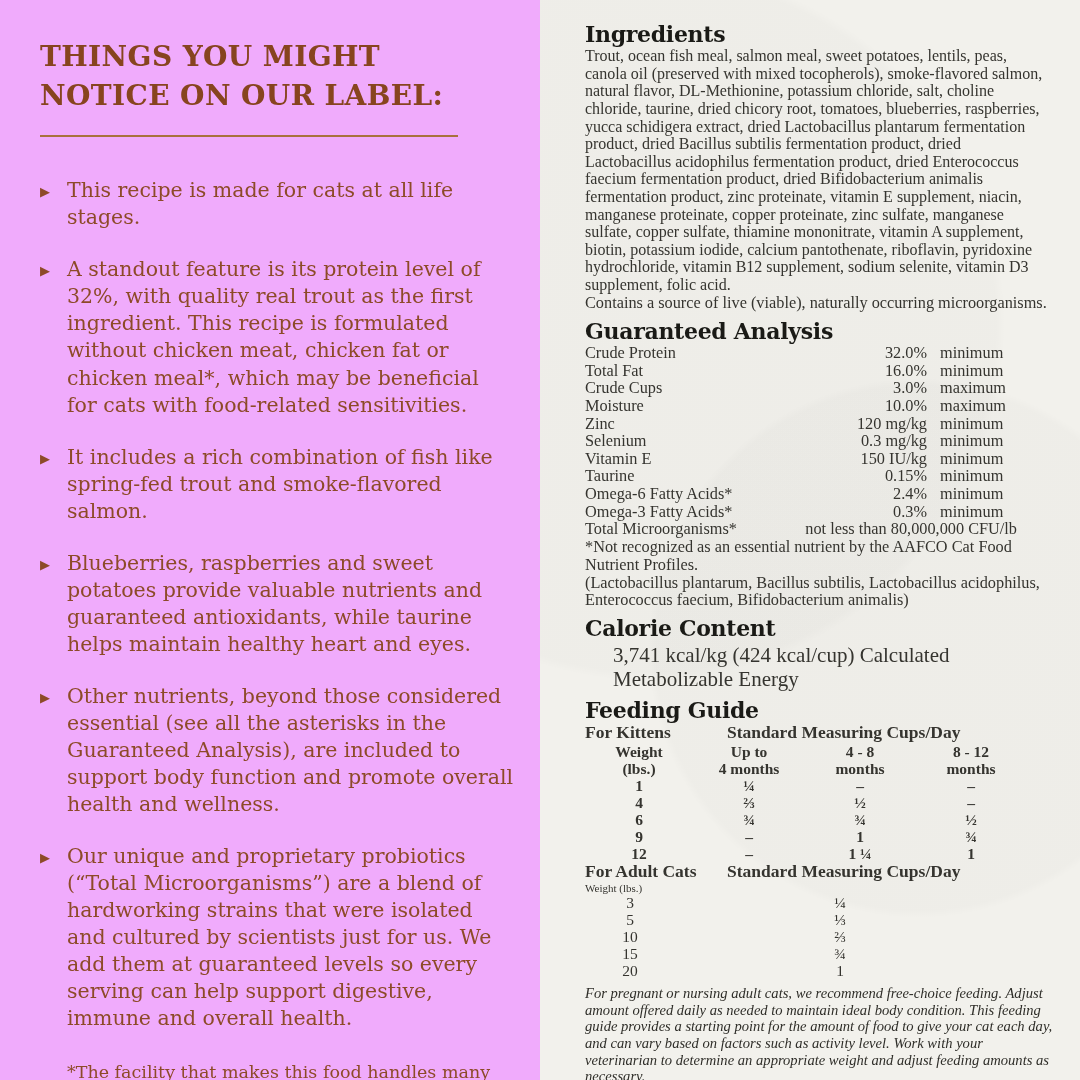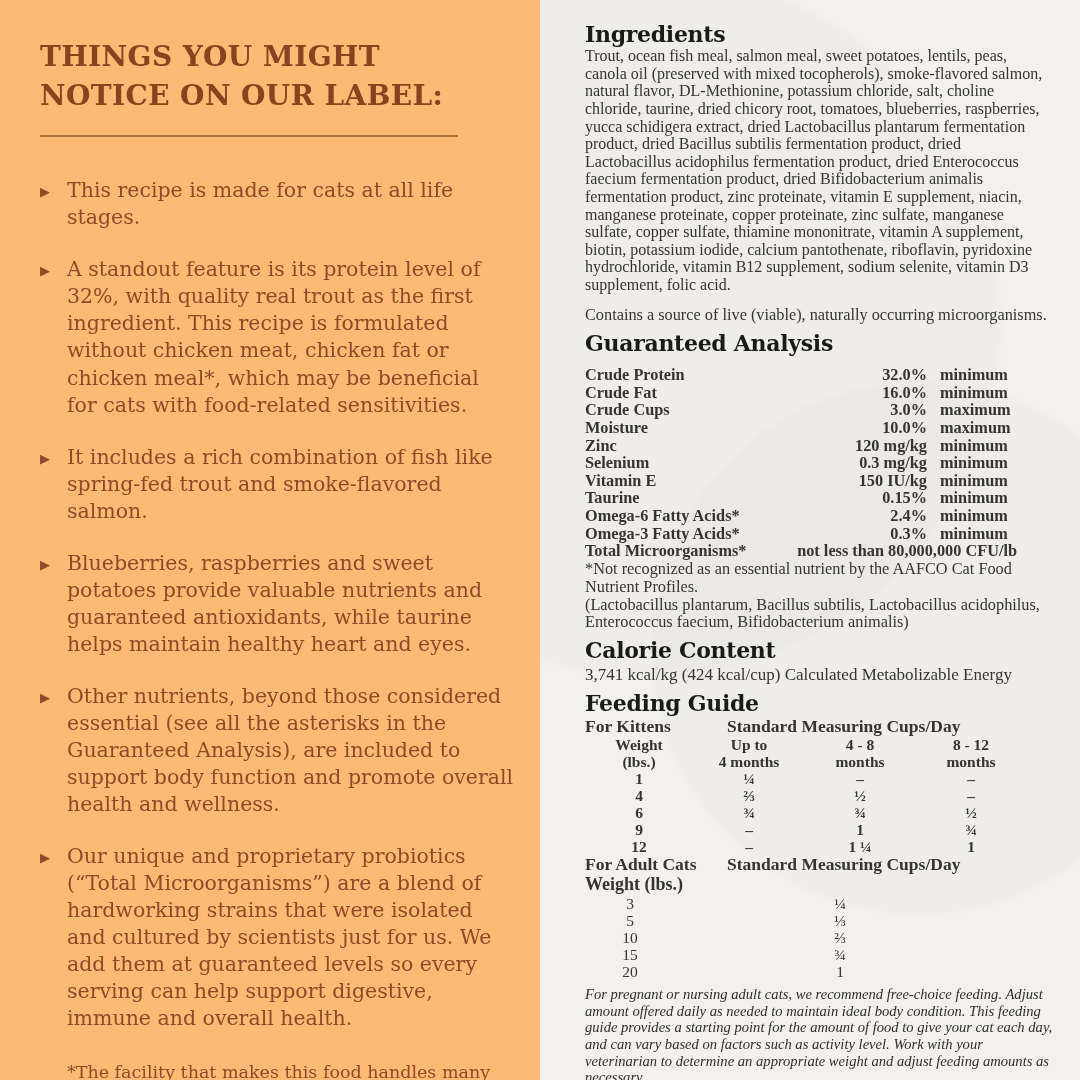--- a/index.html
+++ b/index.html
@@ -2,21 +2,21 @@
 <html><head>
 <meta charset="utf-8">
 <style>
   * { margin:0; padding:0; box-sizing:border-box; }
   html,body { width:1080px; height:1080px; }
   body { font-family:"Liberation Serif", serif; background:#ffffff; }
   .page { width:1080px; height:1080px; display:flex; overflow:hidden; }
 
   
   .left-panel {
-    width:540px; height:1080px; background:#fdba74; color:#8d4a28;
+    width:540px; height:1080px; background:#f0abfc; color:#8d4a28;
     padding:38px 26px 0 40px; font-family:"DejaVu Serif", serif; overflow:hidden;
   }
   .left-heading {
     font-size:28px; font-weight:bold; line-height:1.38; color:#87441f;
     letter-spacing:0.4px;
   }
   .left-rule { border:0; border-top:2px solid #a8713c; width:418px; margin:20px 0 40px 0; }
   .bullet-item { display:flex; margin-bottom:25px; font-size:20.5px; line-height:1.32; }
   .bullet-marker { width:27px; flex:none; font-size:13px; padding-top:6px; color:#8d4a28; font-family:"DejaVu Sans", sans-serif; }
   .left-footnote { margin:28px 0 0 27px; font-size:17.5px; line-height:1.32; }
@@ -26,38 +26,38 @@
     flex:1; height:1080px; background:#f2f1ec; color:#35342f;
     padding:22px 28px 0 45px; overflow:hidden;
     background-image: radial-gradient(circle at 20% 30%, rgba(0,0,0,0.015) 0 40%, transparent 41%),
                       radial-gradient(circle at 70% 60%, rgba(0,0,0,0.015) 0 35%, transparent 36%);
   }
   .sec-heading {
     font-family:"DejaVu Serif", serif; font-weight:bold; color:#17171 3;
     font-size:22px; line-height:1.15; letter-spacing:-0.3px; color:#1a1a16;
   }
   .body-text { font-size:16px; line-height:1.1; width:462px; }
-  .contains-note { font-size:16.3px; line-height:1.12; width:462px; margin-top:12px;font-family:Liberation Serif, serif; }
-
-  .ga-table { width:432px; margin-top:10px;font-weight:bold; }
+  .contains-note { font-size:16.3px; line-height:1.12; width:462px; margin-top:0;font-family:Liberation Serif, serif; }
+
+  .ga-table { width:432px; margin-top:0; }
   .ga-row { display:grid; grid-template-columns:1fr 122px 90px; font-size:16.3px; line-height:1.08; }
   .ga-value { text-align:right; }
   .ga-qualifier { text-align:left; padding-left:13px; }
   .ga-total-row { display:grid; grid-template-columns:auto 1fr; font-size:16.3px; line-height:1.08; width:432px; }
   .ga-total-value { text-align:right; }
   .ga-note { font-size:16.3px; line-height:1.1; width:462px; }
 
-  .calorie-text { font-size:17px; line-height:1.15; margin-top:1px; }
+  .calorie-text { font-size:21px; line-height:1.15; margin-top:1px;margin-left:28px; }
   .section { margin-top:7px; }
 
   .fg-subhead { display:flex; font-size:17.5px; font-weight:bold; line-height:1.12; }
   .fg-subhead-label { width:142px; flex:none; }
   .fg-kitten-grid { display:grid; grid-template-columns:108px 112px 110px 112px; text-align:center; font-size:15.5px; line-height:1.1;font-weight:bold; }
   .fg-colhead div { line-height:1.1; }
-  .fg-weight-label { font-size:18px; line-height:1.1;font-weight:bold; }
+  .fg-weight-label { font-size:11px; line-height:1.1; }
   .fg-adult-grid { display:grid; grid-template-columns:90px 330px; text-align:center; font-size:15.5px; line-height:1.1; }
   .fg-note { font-style:italic; font-size:14.6px; line-height:1.14; width:468px; margin-top:6px; color:#2f2e29; }
 </style>
 </head>
 <body>
 
 <div class="page">
 
   <div class="left-panel">
     <div class="left-heading">
@@ -106,21 +106,21 @@
 
     <div class="section">
       <div class="sec-heading">Guaranteed Analysis</div>
       <div class="ga-table">
         <div class="ga-row">
           <span class="ga-label">Crude Protein</span>
           <span class="ga-value">32.0%</span>
           <span class="ga-qualifier">minimum</span>
         </div>
         <div class="ga-row">
-          <span class="ga-label">Crude Fat</span>
+          <span class="ga-label">Total Fat</span>
           <span class="ga-value">16.0%</span>
           <span class="ga-qualifier">minimum</span>
         </div>
         <div class="ga-row">
           <span class="ga-label">Crude Cups</span>
           <span class="ga-value">3.0%</span>
           <span class="ga-qualifier">maximum</span>
         </div>
         <div class="ga-row">
           <span class="ga-label">Moisture</span>

